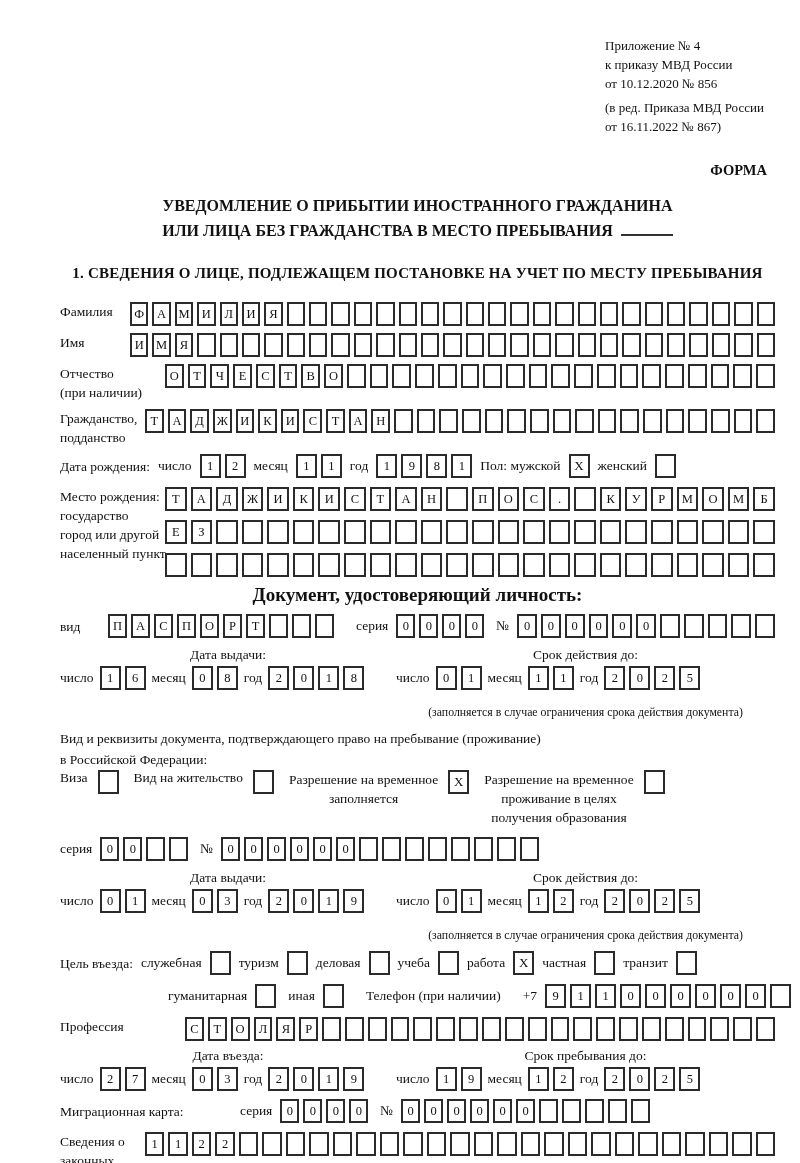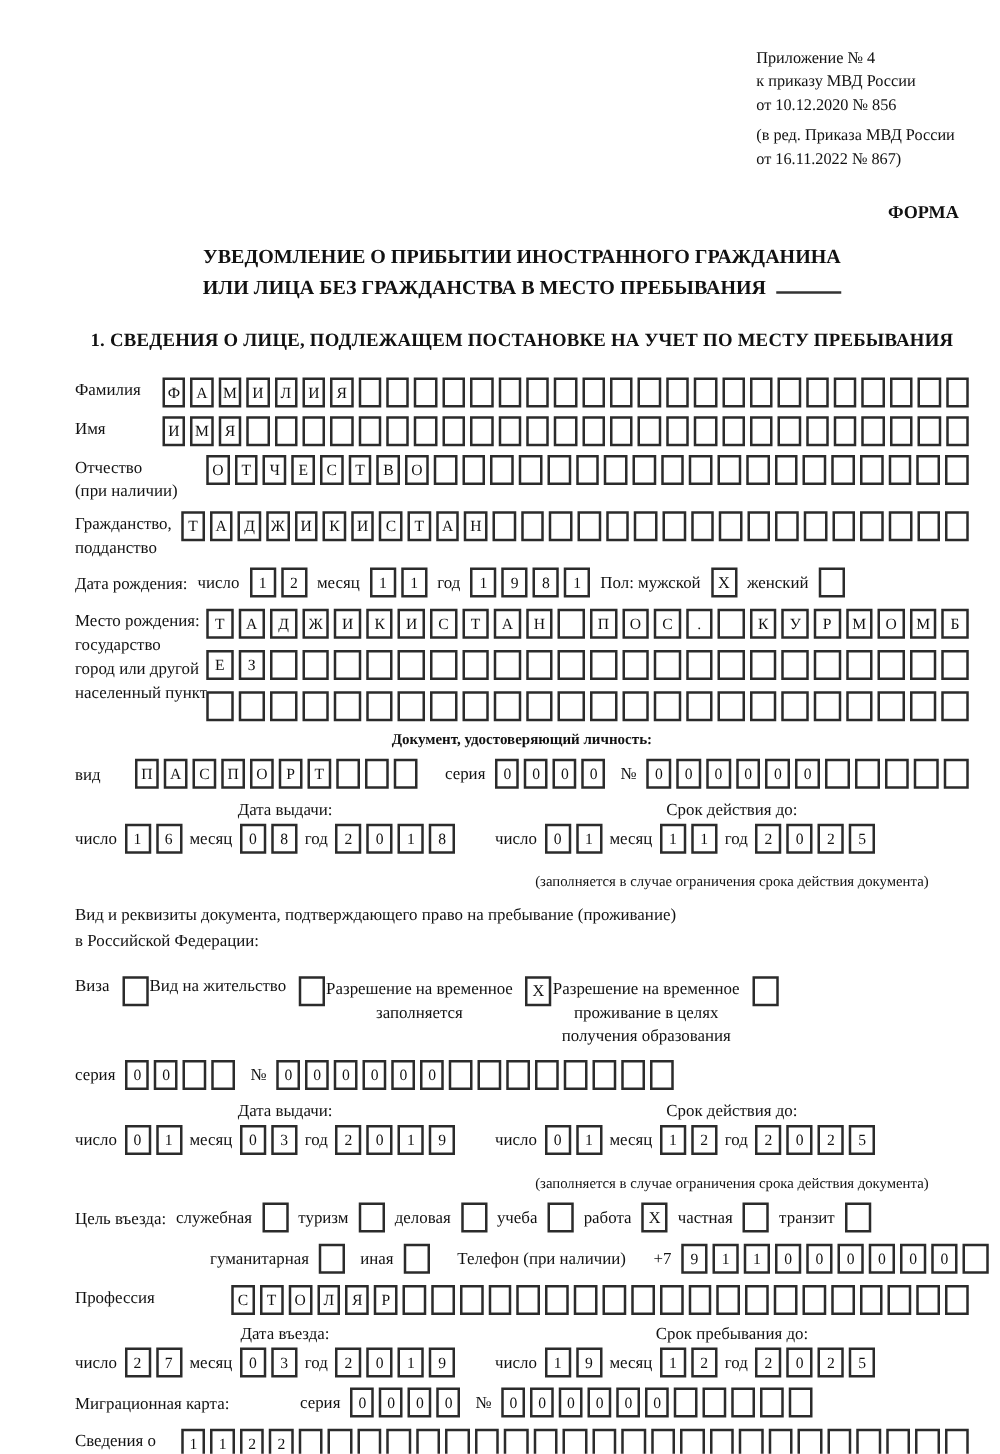--- a/index.html
+++ b/index.html
@@ -27,31 +27,31 @@
   .cells.date .cell{width:17px;flex:none;}
   .cell{
     height:20px;border:2px solid #2b2b2b;display:flex;align-items:center;justify-content:center;
     font-size:12.5px;background:#fff;box-sizing:content-box;
   }
   .cbox{
     width:17px;height:20px;border:2px solid #2b2b2b;display:inline-flex;flex:none;
     align-items:center;justify-content:center;font-size:13px;background:#fff;
   }
   .col{display:flex;flex-direction:column;gap:9px;flex:1;}
-  .center-bold{text-align:center;font-weight:bold;font-size:12px;margin:2px 0 8px 0;}
+  .center-bold{text-align:center;font-weight:bold;font-size:19px;margin:2px 0 8px 0;}
   .two-col{display:flex;margin-bottom:8px;}
   .datecol{display:flex;flex-direction:column;}
   .datecol.left{flex:0 0 47%;}
   .datecol.right{flex:1;}
   .date-heading{text-align:center;font-size:13.5px;margin-bottom:3px;}
   .dateline{display:flex;align-items:center;gap:6px;}
   .dl-label{font-size:13.5px;white-space:nowrap;}
   .date-note{font-size:11.8px;margin-top:15px;text-align:center;white-space:nowrap;}
-  .intro{font-size:13.5px;line-height:21px;margin-bottom:18px;}
-  .permit-row{display:flex;gap:1px;align-items:flex-start;margin-bottom:10px;}
+  .intro{font-size:13.5px;line-height:21px;margin-bottom:0;}
+  .permit-row{display:flex;gap:15px;align-items:flex-start;margin-bottom:10px;}
   .pair{display:flex;gap:10px;align-items:flex-start;}
   .multiline{text-align:center;font-size:13.5px;line-height:19px;}
   .indent{margin-left:108px;}
   .mr-sm{margin-right:4px;} .mr-md{margin-right:14px;}
 </style>
 </head>
 <body>
 
 <div>
 

